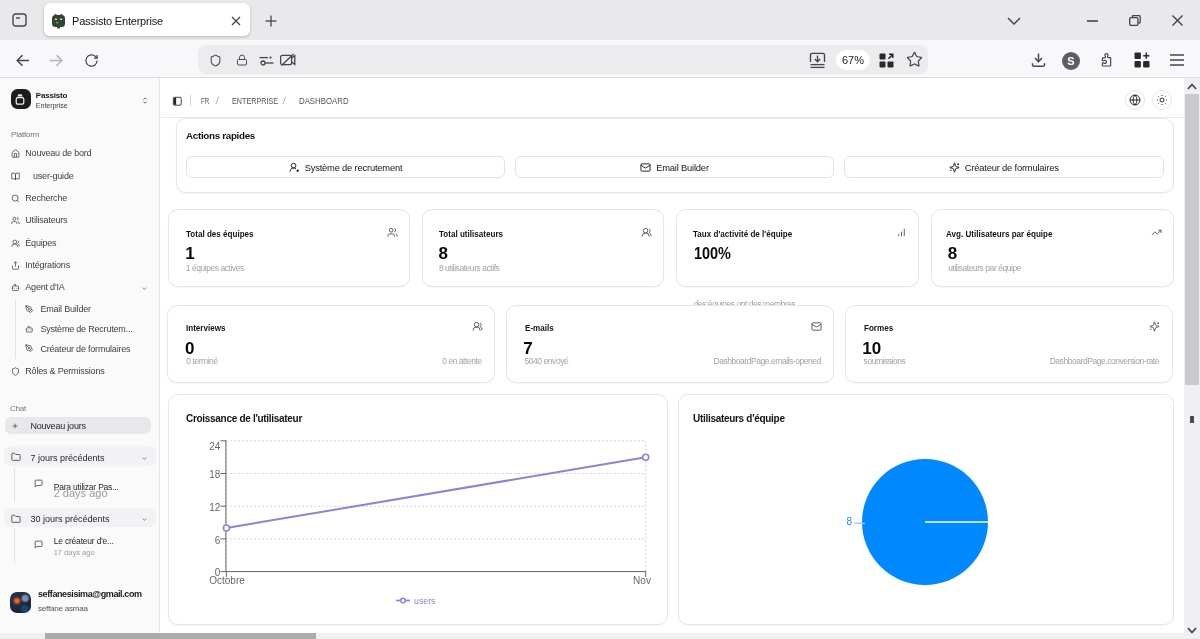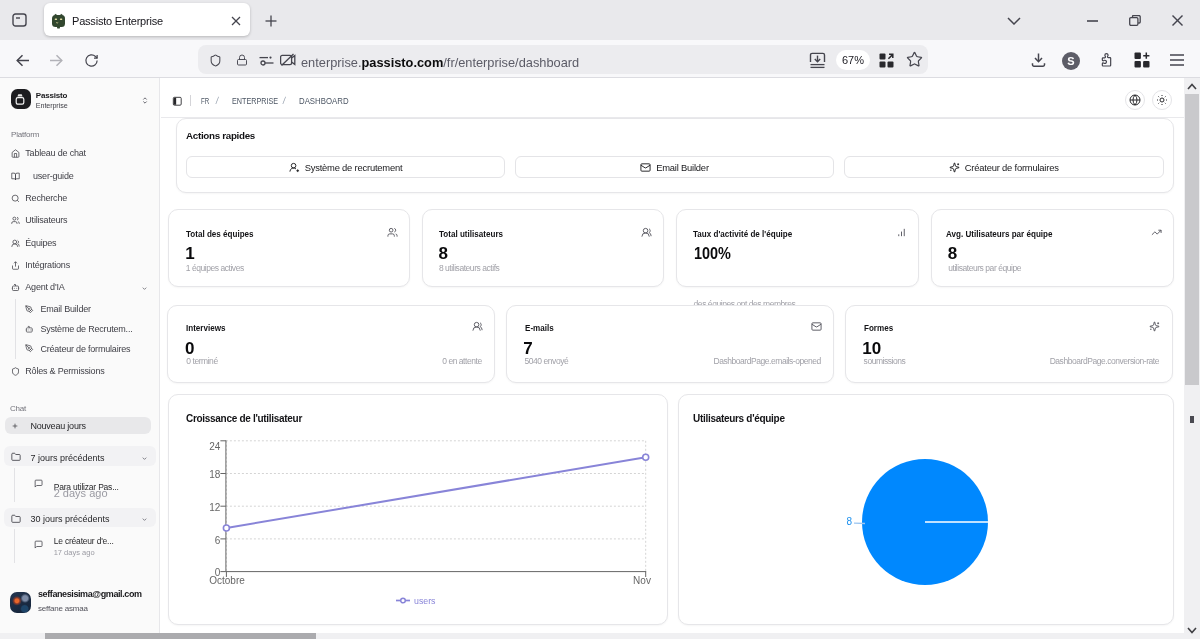--- a/index.html
+++ b/index.html
@@ -38,21 +38,20 @@
 </head>
 <body>
 <div id="page">
 
   <div class="a" id="tabbar"></div>
   <div class="a" id="tab"></div>
   <div class="a" id="tabtitle">Passisto Enterprise</div>
 
   <div class="a" id="toolbar"></div>
   <div class="a" id="urlbar"></div>
-  <div class="a" id="urltext">enterprise.<b>passisto.com</b>/fr/enterprise/dashboard</div>
   <div class="a" id="zoompill">67%</div>
 
   <svg class="a cicon" style="left:12px;top:13px" width="15" height="14" viewBox="0 0 15 14" fill="none" stroke="currentColor" stroke-width="1.4">
       <rect x="1" y="1" width="13" height="12" rx="2.5"></rect>
       <line x1="4" y1="5" x2="8" y2="5"></line>
     </svg>
   <svg class="a" style="left:51px;top:13px" width="15" height="16" viewBox="0 0 15 16">
       <path fill="#30432e" d="M2.5 2.5 L5 0.8 L6 2.6 Z"></path>
       <path fill="#30432e" d="M12.5 2.5 L10 0.8 L9 2.6 Z"></path>
       <rect x="1" y="2" width="13" height="12" rx="3.5" fill="#32472f"></rect>
@@ -166,21 +165,21 @@
   <svg class="a" style="left:141px;top:95.5px" width="8" height="9" viewBox="0 0 24 24" fill="none" stroke="#52525b" stroke-width="2.6">
       <path d="m7 15 5 5 5-5"></path>
       <path d="m7 9 5-5 5 5"></path>
     </svg>
   <div class="a sectlbl" style="left:11px;top:130.2px;">Platform</div>
 
   <svg class="a" style="left:11px;top:149.3px" width="9" height="9" viewBox="0 0 24 24" fill="none" stroke="#3f3f46" stroke-width="2">
       <path d="m3 9 9-7 9 7v11a2 2 0 0 1-2 2H5a2 2 0 0 1-2-2z"></path>
       <polyline points="9 22 9 12 15 12 15 22"></polyline>
     </svg>
-  <div class="a navtxt" style="left:25.3px;top:148.4px;">Tableau de chat</div>
+  <div class="a navtxt" style="left:25.3px;top:148.4px;">Nouveau de bord</div>
   <svg class="a" style="left:11px;top:171.6px" width="9" height="9" viewBox="0 0 24 24" fill="none" stroke="#3f3f46" stroke-width="2">
       <path d="M2 3h6a4 4 0 0 1 4 4v14a3 3 0 0 0-3-3H2z"></path>
       <path d="M22 3h-6a4 4 0 0 0-4 4v14a3 3 0 0 1 3-3h7z"></path>
     </svg>
   <div class="a navtxt" style="left:33px;top:170.7px;">user-guide</div>
   <svg class="a" style="left:11px;top:193.9px" width="9" height="9" viewBox="0 0 24 24" fill="none" stroke="#3f3f46" stroke-width="2">
       <circle cx="11" cy="11" r="8"></circle>
       <path d="m21 21-4.3-4.3"></path>
     </svg>
   <div class="a navtxt" style="left:25.3px;top:193px;">Recherche</div>

